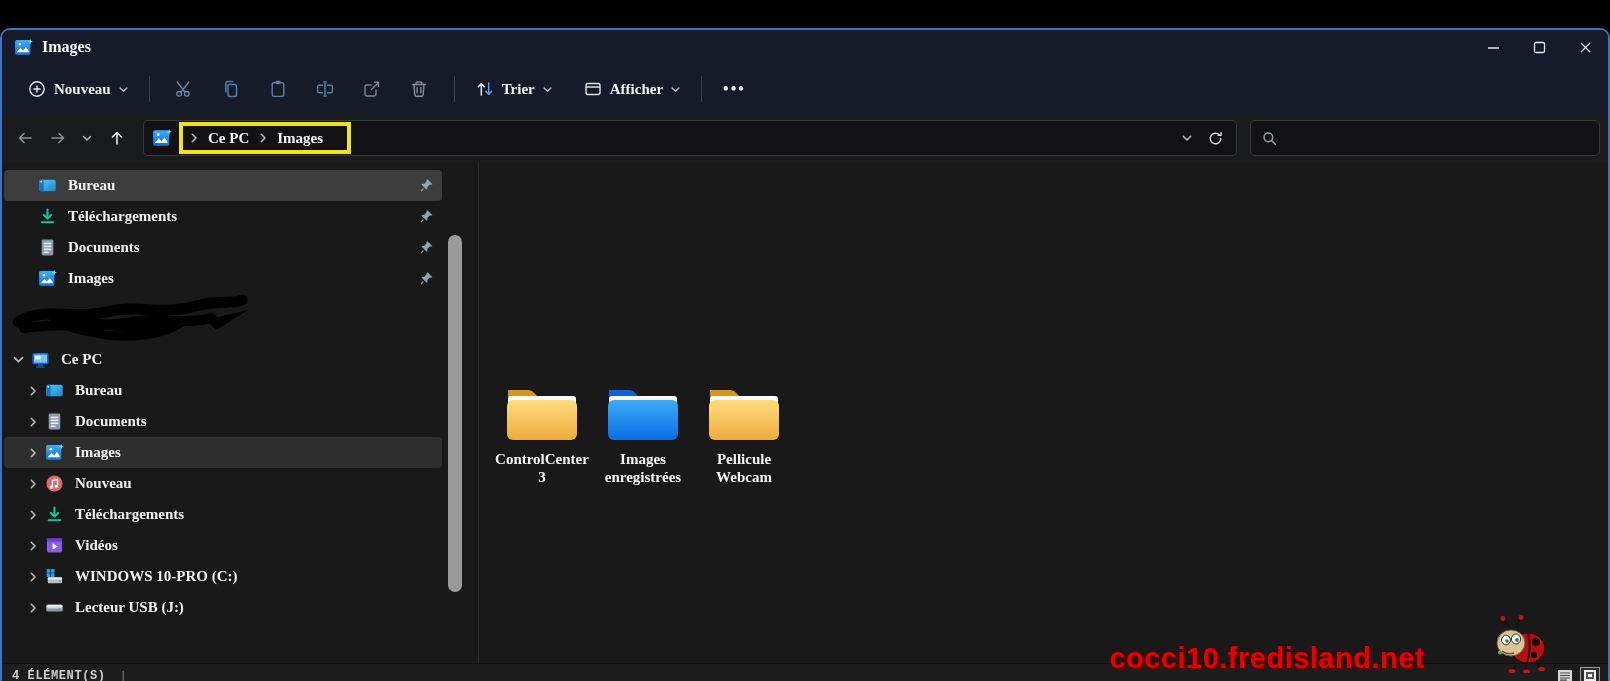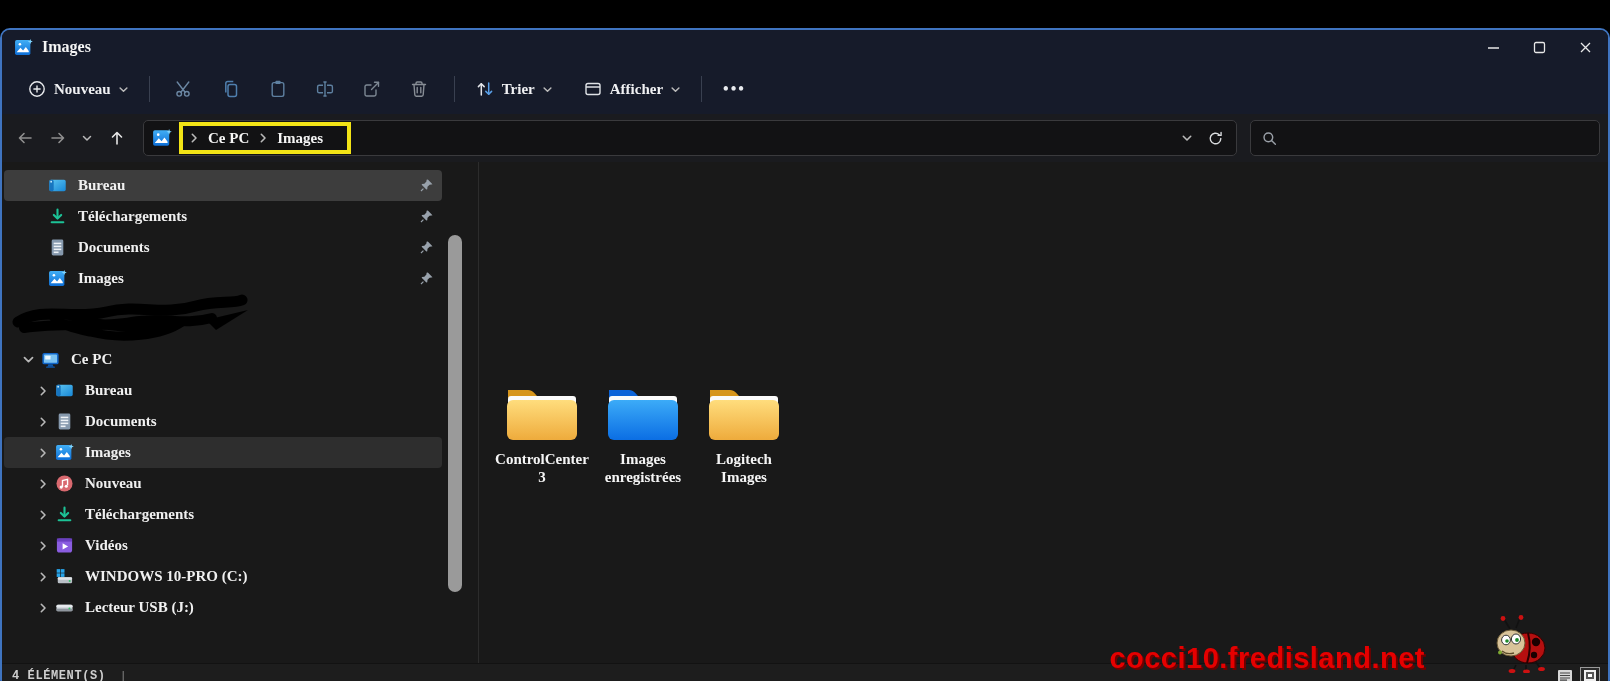--- a/index.html
+++ b/index.html
@@ -37,21 +37,21 @@
   .addr-right { margin-left:auto; display:flex; align-items:center; gap:14px; padding-right:4px; }
   .searchbox { width:350px; height:36px; margin-left:13px; background:#121214; border:1px solid #3a3a3d;
     border-radius:5px; display:flex; align-items:center; padding:0 10px; gap:10px; }
   .searchbox input { flex:1; background:transparent; border:none; outline:none; color:#9da0a6;
     font-family:"Liberation Serif","DejaVu Serif",serif; font-size:15px; font-weight:700; }
   .searchbox input::placeholder { color:#8e9197; opacity:1; }
 
   
   .content { position:absolute; top:132px; left:0; right:0; bottom:0; display:flex; }
   .sidebar { width:477px; position:relative; padding-top:8px; border-right:1px solid #2c2c2c; }
-  .side-row { height:31px; display:flex; align-items:center; margin:0 36px 0 2px; padding:0 8px 0 16px; border-radius:4px; }
+  .side-row { height:31px; display:flex; align-items:center; margin:0 36px 0 2px; padding:0 8px 0 6px; border-radius:4px; }
   .side-row.sel { background:#3d3d3d; }
   .side-row.hl { background:#2e2e2e; }
   .side-label { color:#f0f0f0; font-size:15px; font-weight:700; white-space:nowrap; }
   .side-icon { width:19px; height:19px; margin-right:11px; flex:0 0 auto; }
   .chev { width:17px; height:17px; flex:0 0 auto; display:inline-flex; align-items:center; justify-content:center; }
   .pin { margin-left:auto; width:15px; height:15px; } .indent-pin { width:28px; } .indent1 { width:14px; }
   .scribble { height:50px; margin:0 0 0 8px; }
   .side-scrollbar { position:absolute; left:446px; top:73px; width:14px; height:357px;
     background:#9a9a9a; border-radius:7px; }
 
@@ -577,21 +577,21 @@
           <div class="tile-name">Images enregistrées</div>
         </div>
         <div class="tile">
           <span>
             <svg width="84" height="64" viewBox="0 0 84 64">
               <path d="M8 9 h20 c2.6 0 4.2 .9 5.8 2.6 L37 15 h33 a6 6 0 0 1 6 6 v31 a6 6 0 0 1 -6 6 H14 a6 6 0 0 1 -6 -6 z" fill="#d6951b"></path>
               <rect x="8" y="15" width="68" height="11" rx="3" fill="#fafafa"></rect>
               <rect x="7" y="19" width="70" height="40" rx="6" fill="url(#gfy)"></rect>
             </svg>
           </span>
-          <div class="tile-name">Logitech Images</div>
+          <div class="tile-name">Pellicule Webcam</div>
         </div>
       </div>
   </div>
 
   <div class="statusbar">
     <span class="count">4 ÉLÉMENT(S)</span>
     <span class="status-pipe">|</span>
     <div class="view-toggles">
       <div class="vt">
         <svg width="16" height="14" viewBox="0 0 16 14">

